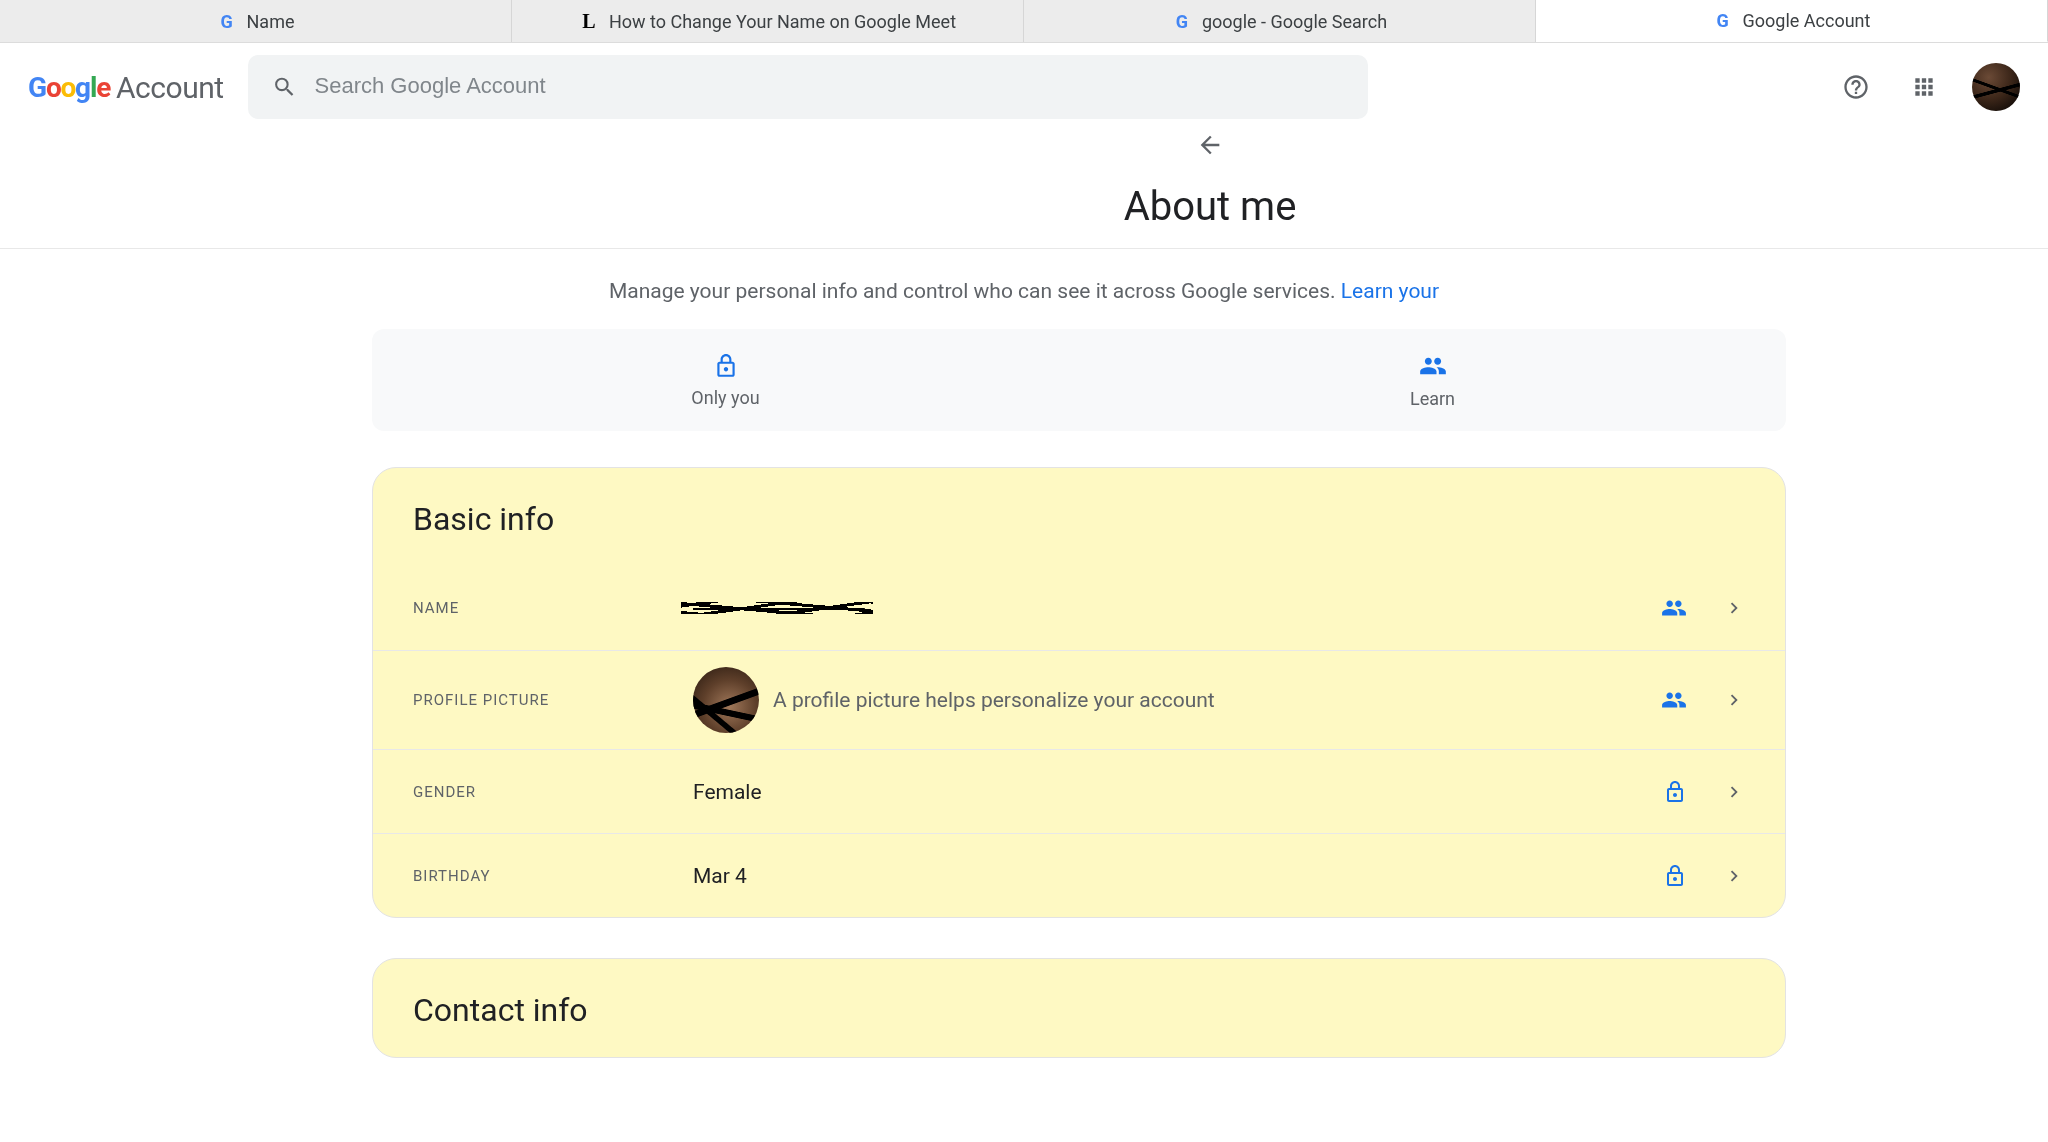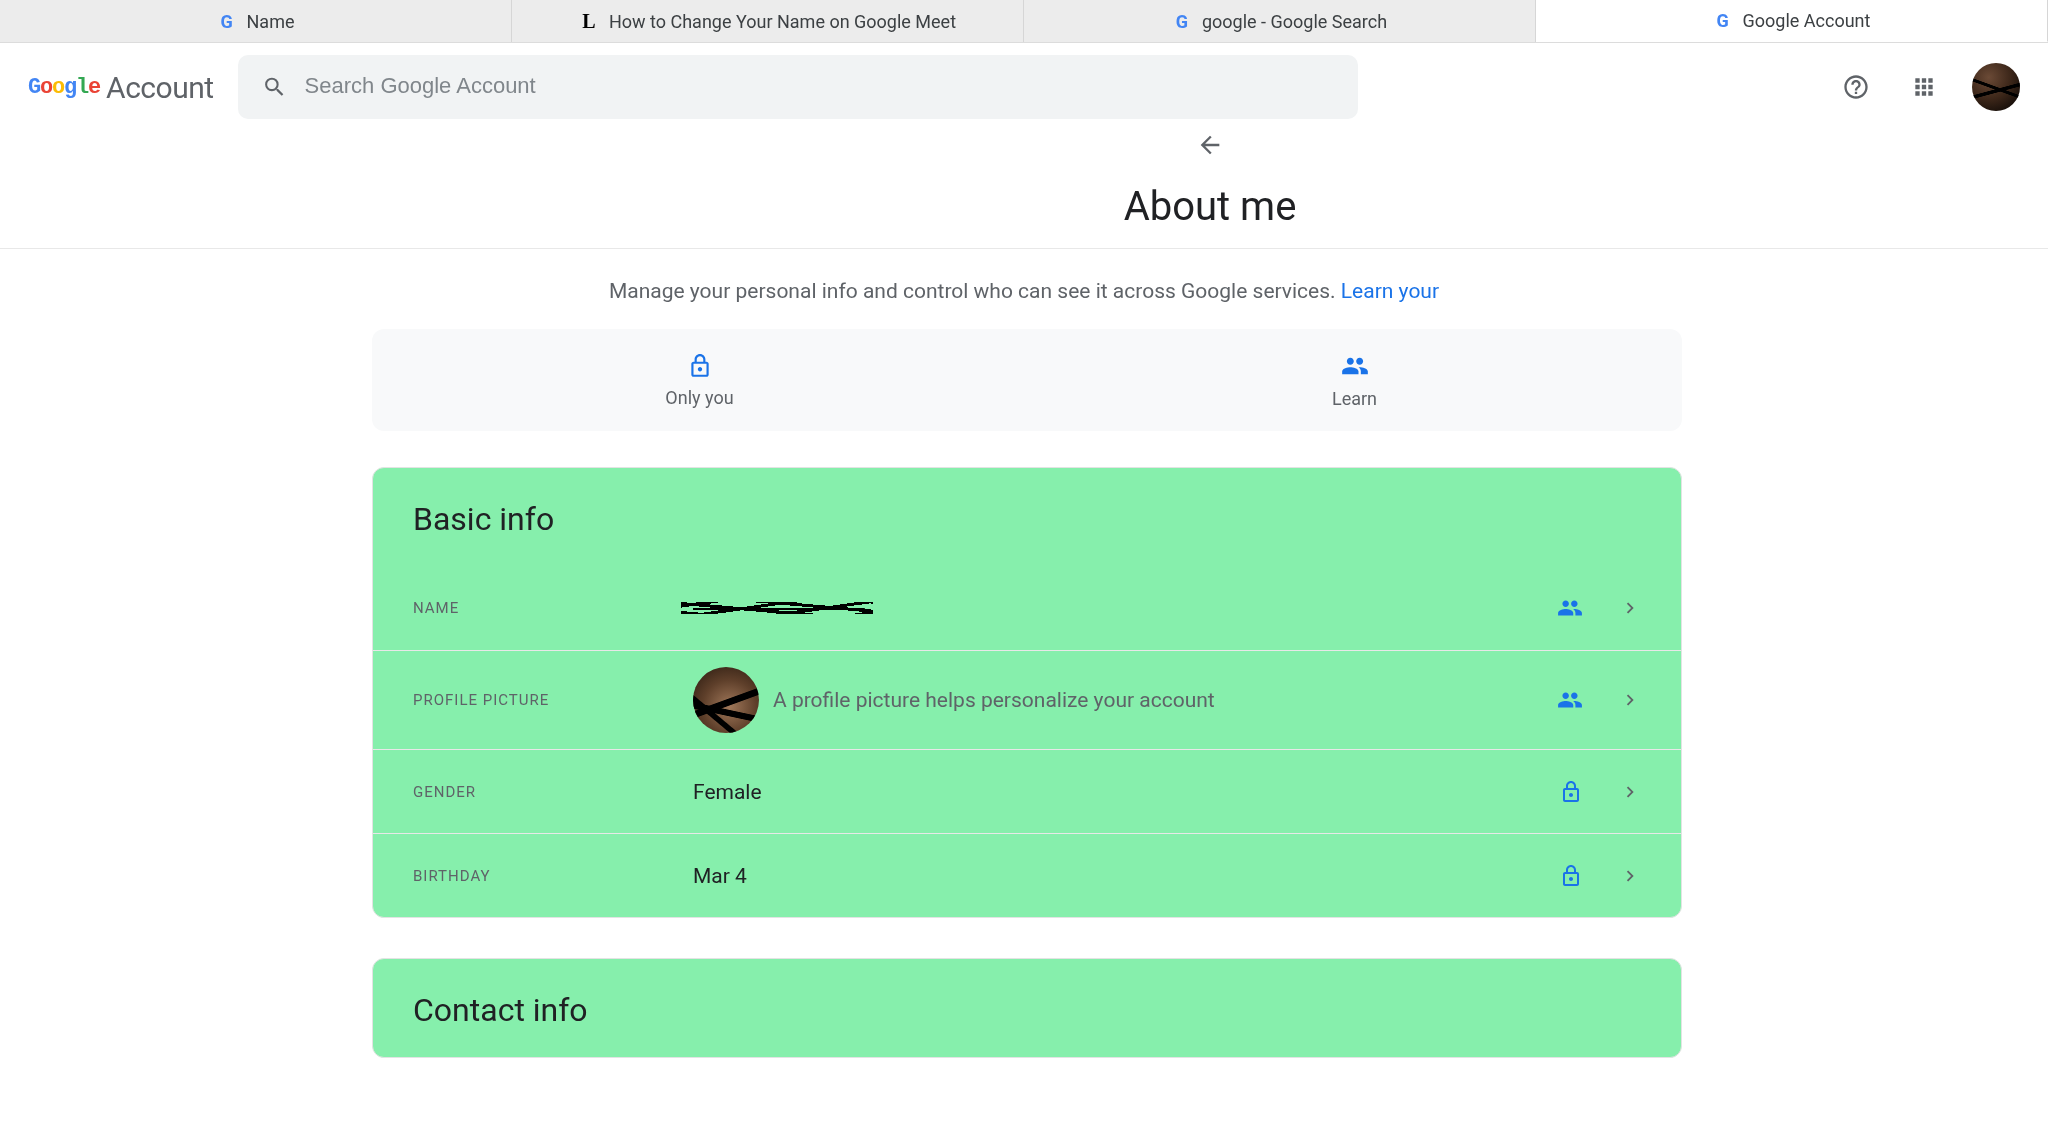--- a/index.html
+++ b/index.html
@@ -35,21 +35,21 @@
   .l-logo { font-family: Georgia, serif; font-weight:700; color:#000; font-size:20px; }
   
   .header {
     display: flex;
     align-items: center;
     height: 88px;
     padding: 0 28px;
     gap: 24px;
   }
   .brand { display:flex; align-items:center; gap:6px; font-size:30px; color:#5f6368; letter-spacing:-0.5px; white-space:nowrap; }
-  .brand .g-logo { font-size:22px; letter-spacing:-1.2px;font-family:Liberation Mono, monospace; }
+  .brand .g-logo { font-size:28px; letter-spacing:-1.2px; }
   .search-box {
     display:flex; align-items:center; gap:18px;
     background:#f1f3f4; border-radius:10px;
     height:64px; padding:0 24px;
     width:1120px;
   }
   .search-box svg { fill:#5f6368; }
   .search-box input {
     border:none; background:transparent; outline:none;
     font-size:18px; color:#3c4043; width:100%;
@@ -78,30 +78,30 @@
   .back-btn { cursor:pointer; display:flex; }
   .page-title { font-size:40px; font-weight:400; color:#202124; }
   .thin-divider { border:none; border-top:1px solid #e8e8e8; }
   
   .intro {
     text-align:center; font-size:21px; color:#5f6368;
     padding: 30px 0 26px;
   }
   .intro a { color:#1a73e8; text-decoration:none; cursor:pointer; }
   
-  .content { width:1310px; margin-left:372px; }
+  .content { width:1414px; margin-left:372px; }
   .visibility-card {
     background:#f8f9fa; border-radius:12px;
     display:flex; height:102px; margin-bottom:36px;
   }
   .vis-item { flex:1; display:flex; flex-direction:column; align-items:center; justify-content:center; gap:8px; font-size:18px; color:#5f6368; }
   .vis-item svg { fill:#1a73e8; }
   
   .card {
-    border:1px solid #e3e3e3; border-radius:12px; background:#86efac;
+    border:1px solid #e3e3e3; border-radius:24px; background:#fef9c3;
     margin-bottom:40px;
   }
   .card h2 { font-size:32px; font-weight:400; padding:32px 40px 28px; color:#202124; }
   .row {
     display:flex; align-items:center;
     padding: 0 40px; min-height:84px;
     border-top:1px solid #e8e8e8; cursor:pointer;
   }
   .row:first-of-type{ border-top:none; }
   .row-label {

